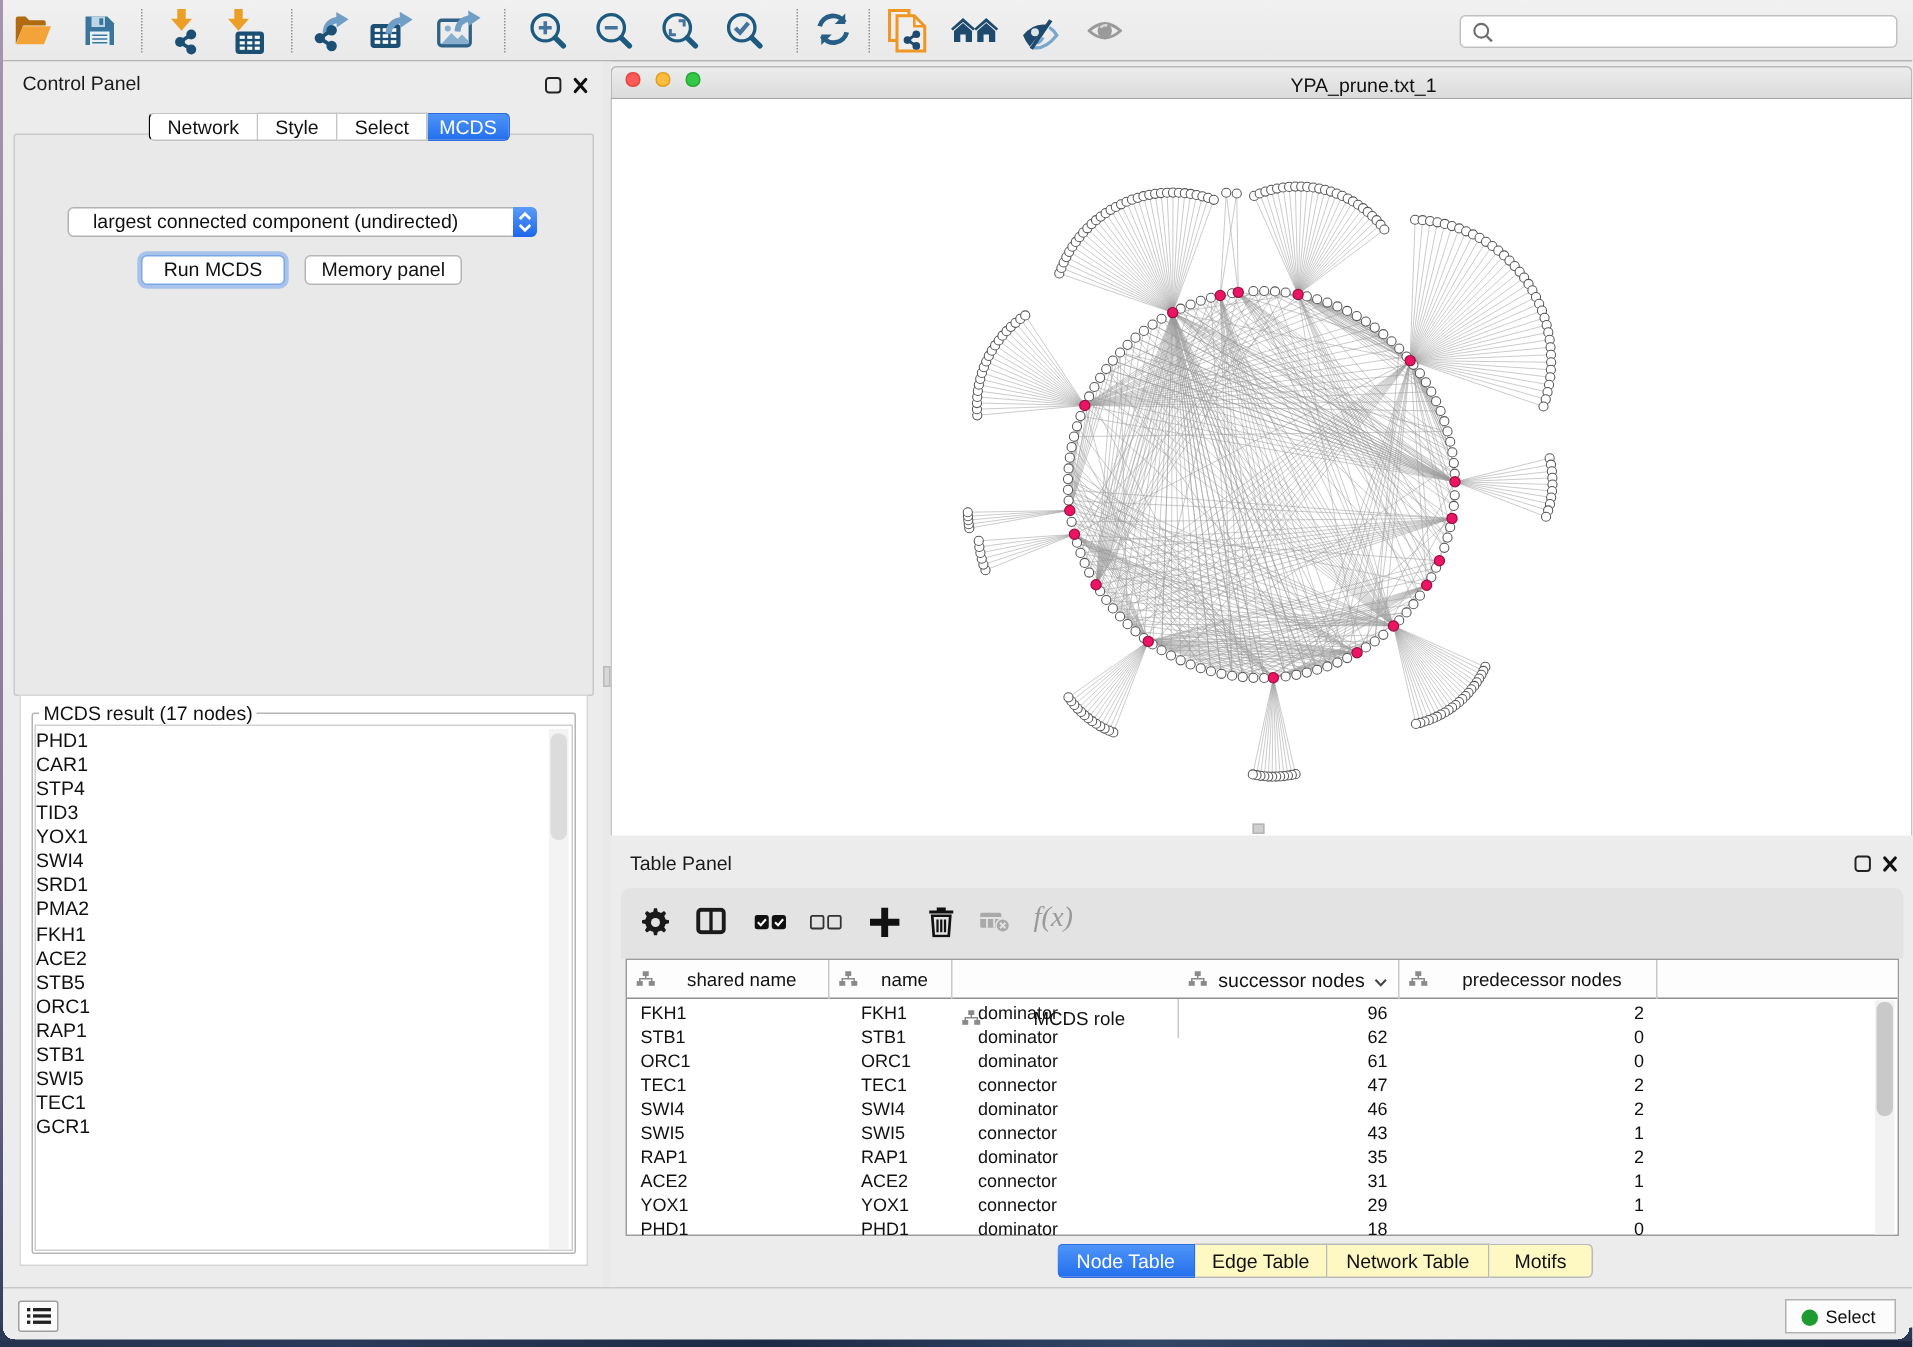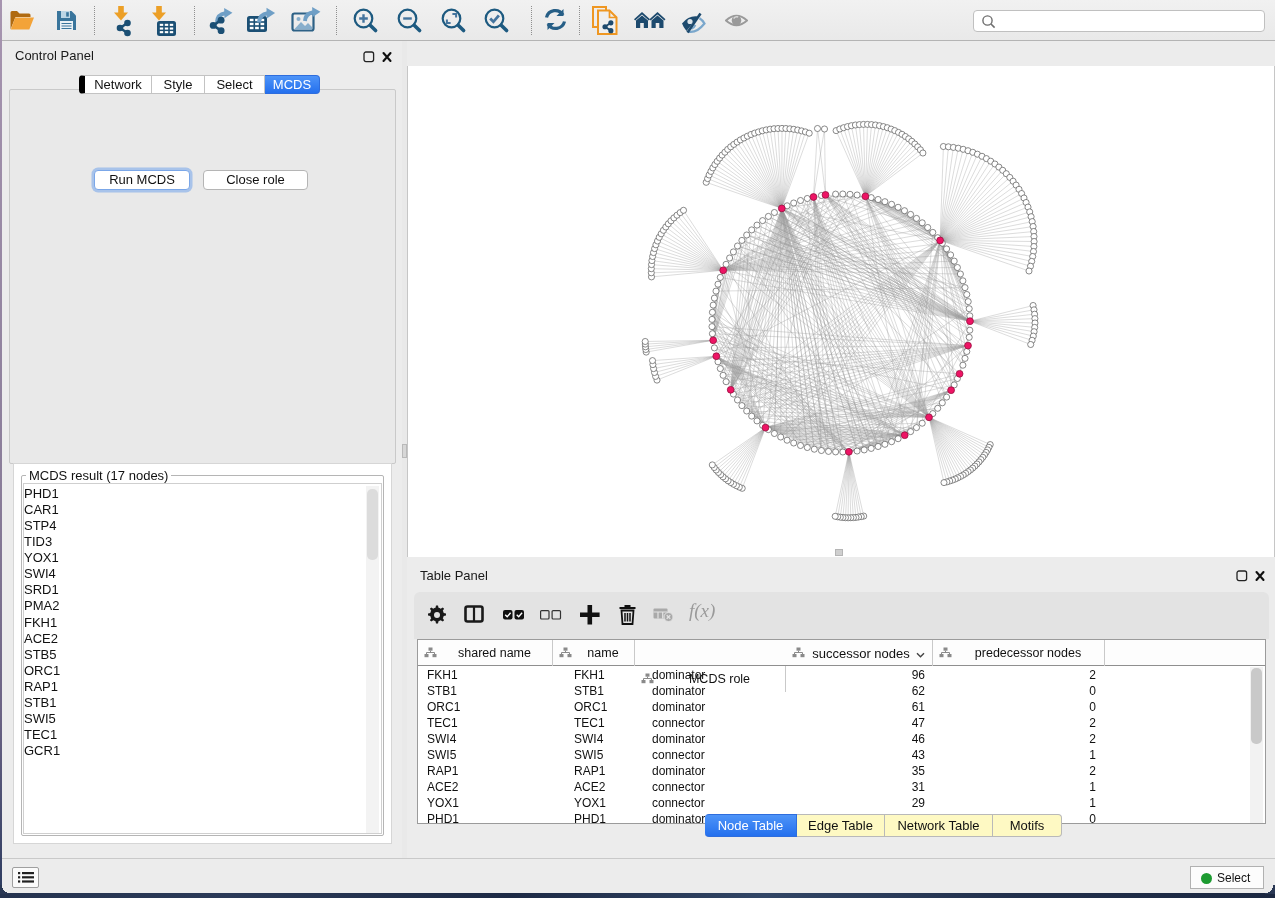--- a/index.html
+++ b/index.html
@@ -8,21 +8,21 @@
 
 #toolbar { left:0; top:0; width:1275px; height:41px; background:linear-gradient(#f1f1f1,#e9e9e9); border-bottom:1px solid #b4b4b4; }
 .tsep { position:absolute; top:6px; height:29px; width:0; border-left:1px dotted #8f8f8f; }
 .ticon { position:absolute; top:7px; }
 #searchbox { position:absolute; left:973px; top:10px; width:292px; height:22px; background:#fff; border:1px solid #c0c0c0; border-radius:4px; }
 
 #cpanel { left:2px; top:41px; width:400px; height:817px; background:#ececec; }
 #cp-title { position:absolute; left:13px; top:7px; font-size:13px; color:#1a1a1a; }
 #cp-tabs { position:absolute; left:77px; top:34px; z-index:3; height:19px; display:flex; font-size:13px; }
 .tab { background:#fff; border:1px solid #c3c3c3; border-left:none; color:#111; display:flex; align-items:center; justify-content:center; }
-.tab.first { border-left:6px solid #000000; border-radius:4px 0 0 4px; }
+.tab.first { border-left:1px solid #000000; border-radius:4px 0 0 4px;margin-left:20px; }
 .tab.sel { background:linear-gradient(#4e94f8,#2470ee); border-color:#2e6ddd; color:#fff; border-radius:0 4px 4px 0; }
 #cp-inner { position:absolute; left:7px; top:48px; width:387px; height:375px; background:#e9e9e9; border:1px solid #c9c9c9; border-radius:2px; }
 #opt-label { position:absolute; left:0; top:74px; width:100%; text-align:center; font-size:13px; color:#111; }
 #cp-select { position:absolute; left:43px; top:97px; width:313px; height:20px; background:#fff; border:1px solid #b2b2b2; border-radius:4px; font-size:13px; color:#111; line-height:18px; padding-left:16px; }
 #cp-spin { position:absolute; right:-1px; top:-1px; width:16px; height:20px; border-radius:0 4px 4px 0; background:linear-gradient(#5b9cf9,#1d66ec); }
 .cpbtn { position:absolute; top:129px; height:20px; background:#fff; border:1px solid #b5b5b5; border-radius:4px; font-size:13px; color:#111; text-align:center; line-height:18px; }
 #btn-run { left:92px; width:96px; border-color:#7ba7e8; box-shadow:0 0 0 2.5px rgba(125,170,235,.6); }
 #btn-close { left:201px; width:105px; }
 #cp-white { position:absolute; left:11px; top:422px; width:379px; height:381px; background:#fff; border:1px solid #d6d6d6; }
 #fieldset { position:absolute; left:7px; top:11px; width:363px; height:361px; border:1px solid #b5b5b5; border-radius:2px; }
@@ -36,21 +36,21 @@
 #netwin { left:407px; top:41px; width:868px; height:519px; }
 #nw-title { position:absolute; left:0; top:3px; width:868px; height:22px; background:linear-gradient(#ececec,#dcdcdc); border:1px solid #b9b9b9; border-bottom:1px solid #a8a8a8; border-radius:4px 4px 0 0; }
 .light { position:absolute; top:3px; width:9.5px; height:9.5px; border-radius:50%; }
 #nw-name { position:absolute; left:0; top:4px; width:1002px; text-align:center; font-size:13px; color:#111; }
 #nw-canvas { position:absolute; left:0; top:25px; width:868px; height:491px; background:#fff; border-left:1px solid #c6c6c6; border-right:1px solid #c6c6c6; }
 
 #tpanel { left:407px; top:560px; width:868px; height:298px; background:#ececec; }
 #tp-title { position:absolute; left:13px; top:8px; font-size:13px; color:#1a1a1a; }
 #tp-toolbar { position:absolute; left:7px; top:32px; width:855px; height:47px; background:#e3e3e3; border-radius:6px 6px 0 0; }
 #tp-table { position:absolute; left:10px; top:79px; width:849px; height:185px; background:#fff; border:1px solid #9b9b9b; font-size:12px; }
-#tp-tabs { position:absolute; left:254px; top:254px; height:23px; display:flex; font-size:13px;padding-left:44px; }
+#tp-tabs { position:absolute; left:254px; top:269px; height:23px; display:flex; font-size:13px;padding-left:44px; }
 .btab { background:#fef9c3; border:1px solid #b9b9b9; border-left:none; color:#111; display:flex; align-items:center; justify-content:center; }
 .btab.sel { background:linear-gradient(#4e94f8,#2470ee); border-color:#2e6ddd; color:#fff; border-radius:4px 0 0 4px; }
 .btab.last { border-radius:0 4px 4px 0; }
 
 #statusbar { left:0; top:858px; width:1275px; height:35px; background:#ececec; border-top:1px solid #c9c9c9; }
 #hamburger { position:absolute; left:12px; top:8px; width:27px; height:21px; background:#fbfbfb; border:1px solid #9f9f9f; border-radius:2px; }
 #memory { position:absolute; right:11px; top:7px; width:74px; height:23px; background:#fcfcfc; border:1px solid #b1b1b1; font-size:12px; color:#111; }
 #memdot { position:absolute; left:10px; top:6px; width:11px; height:11px; border-radius:50%; background:#1d9b31; }
 
 #wleft { left:0; top:0; width:2px; height:893px; background:linear-gradient(#a795b0,#8a7d99 55%,#6b6384 80%,#2d3c60); }
@@ -200,33 +200,45 @@
       <rect x="2" y="2" width="9.6" height="9.6" rx="2" fill="none" stroke="#222" stroke-width="1.3"></rect>
       <path d="M21.5 3 L28.5 11 M28.5 3 L21.5 11" stroke="#111" stroke-width="2.1" stroke-linecap="round"></path>
     </svg>
   <div id="cp-tabs">
     <div class="tab first" style="width:73px">Network</div>
     <div class="tab" style="width:53px">Style</div>
     <div class="tab" style="width:60px">Select</div>
     <div class="tab sel" style="width:55px">MCDS</div>
   </div>
   <div id="cp-inner"></div>
+  <div id="cp-select">largest connected component (undirected)<div id="cp-spin">
+        <svg style="position:absolute;left:2px;top:2px" width="12" height="16" viewBox="0 0 12 16">
+          <path d="M2.5 6 L6 2.5 L9.5 6" fill="none" stroke="#fff" stroke-width="1.8"></path>
+          <path d="M2.5 10 L6 13.5 L9.5 10" fill="none" stroke="#fff" stroke-width="1.8"></path>
+        </svg>
+      </div></div>
   <div class="cpbtn" id="btn-run">Run MCDS</div>
-  <div class="cpbtn" id="btn-close">Close role</div>
+  <div class="cpbtn" id="btn-close">Memory panel</div>
   <div id="cp-white">
     <div id="fieldset">
         <div id="fs-legend">MCDS result (17 nodes)</div>
       <div id="fs-list">PHD1<br>CAR1<br>STP4<br>TID3<br>YOX1<br>SWI4<br>SRD1<br>PMA2<br>FKH1<br>ACE2<br>STB5<br>ORC1<br>RAP1<br>STB1<br>SWI5<br>TEC1<br>GCR1<div id="fs-scroll">
             <div id="fs-thumb"></div>
           </div></div>
     </div>
   </div>
 </div>
 <div class="abs" id="vsash"></div>
 <div class="abs" id="netwin">
+  <div id="nw-title">
+    <div class="light" style="left:9px;background:#fc5b57;border:1px solid #e2463f;"></div>
+    <div class="light" style="left:29px;background:#fdbc3e;border:1px solid #dfa023;"></div>
+    <div class="light" style="left:49px;background:#34c748;border:1px solid #25a832;"></div>
+    <div id="nw-name">YPA_prune.txt_1</div>
+  </div>
   <div id="nw-canvas"><svg width="868" height="491" viewBox="0 0 868 491">
         <g stroke="#9b9b9b" stroke-width="0.55" stroke-opacity="0.63">
           <line x1="373.8" y1="142.4" x2="298.2" y2="116.3"></line>
           <line x1="373.8" y1="142.4" x2="299.6" y2="112.6"></line>
           <line x1="373.8" y1="142.4" x2="301.1" y2="109.0"></line>
           <line x1="373.8" y1="142.4" x2="302.9" y2="105.4"></line>
           <line x1="373.8" y1="142.4" x2="304.8" y2="101.9"></line>
           <line x1="373.8" y1="142.4" x2="306.9" y2="98.5"></line>
           <line x1="373.8" y1="142.4" x2="309.2" y2="95.3"></line>
           <line x1="373.8" y1="142.4" x2="311.6" y2="92.1"></line>

